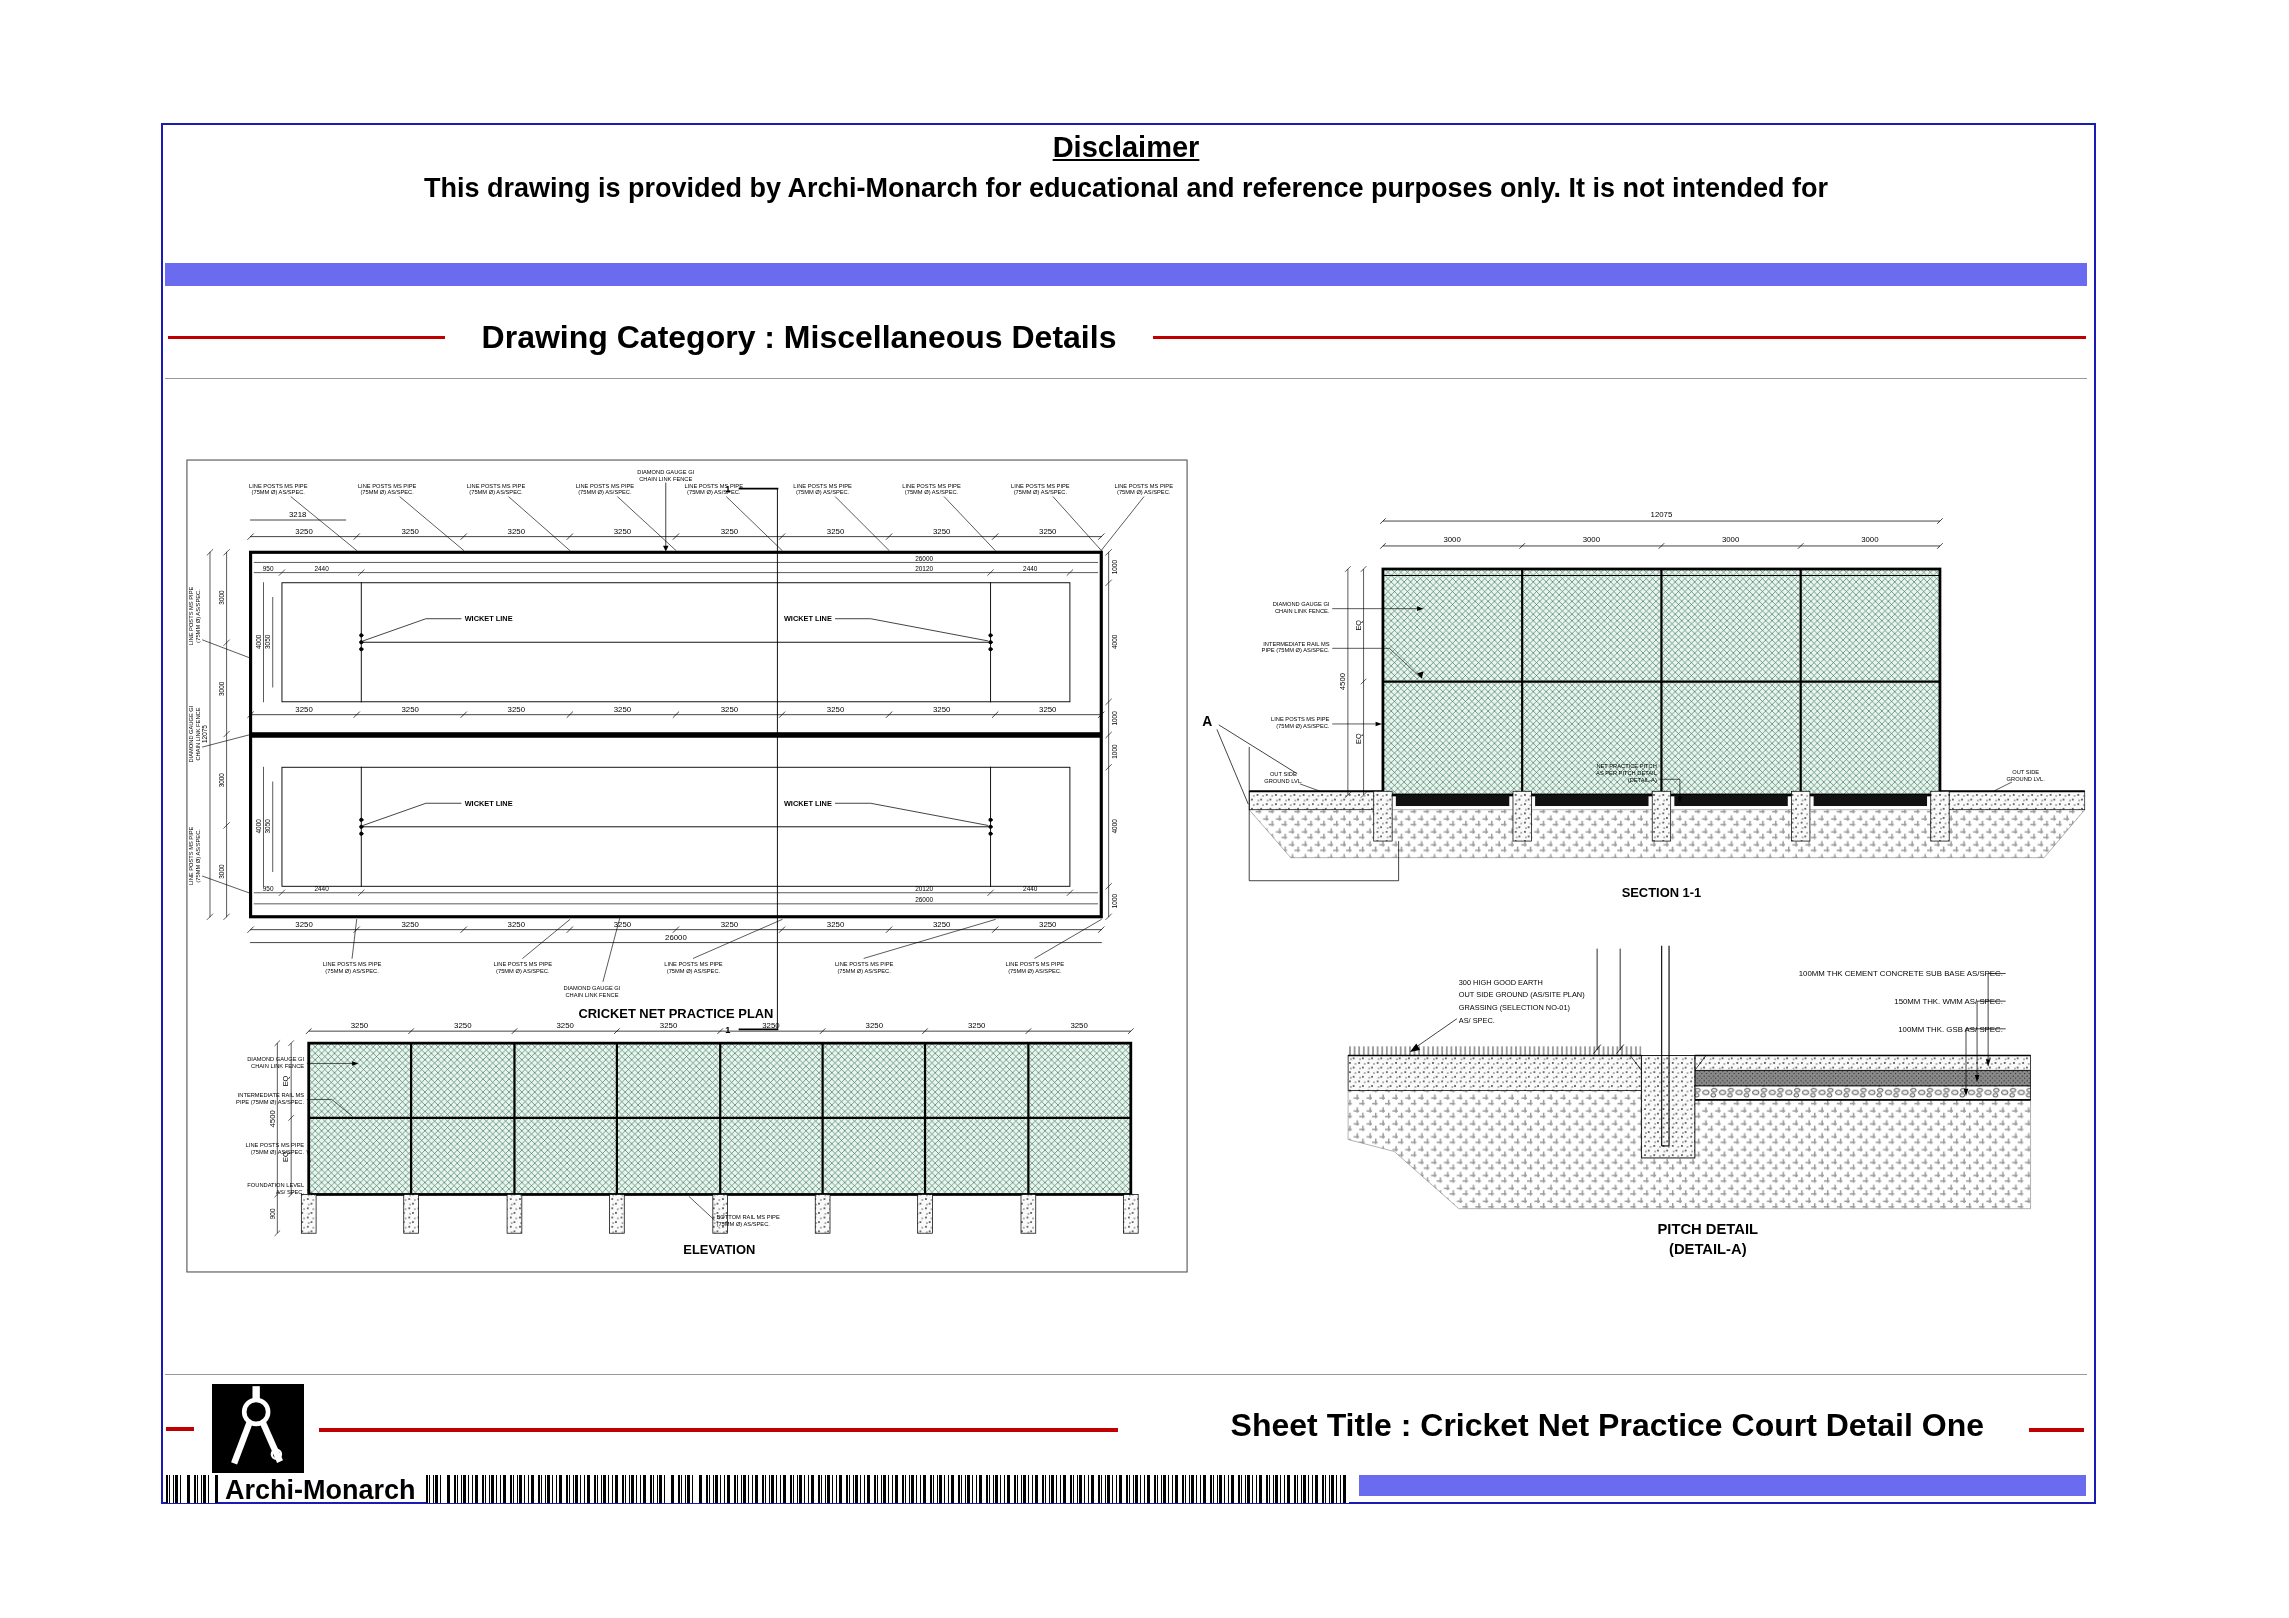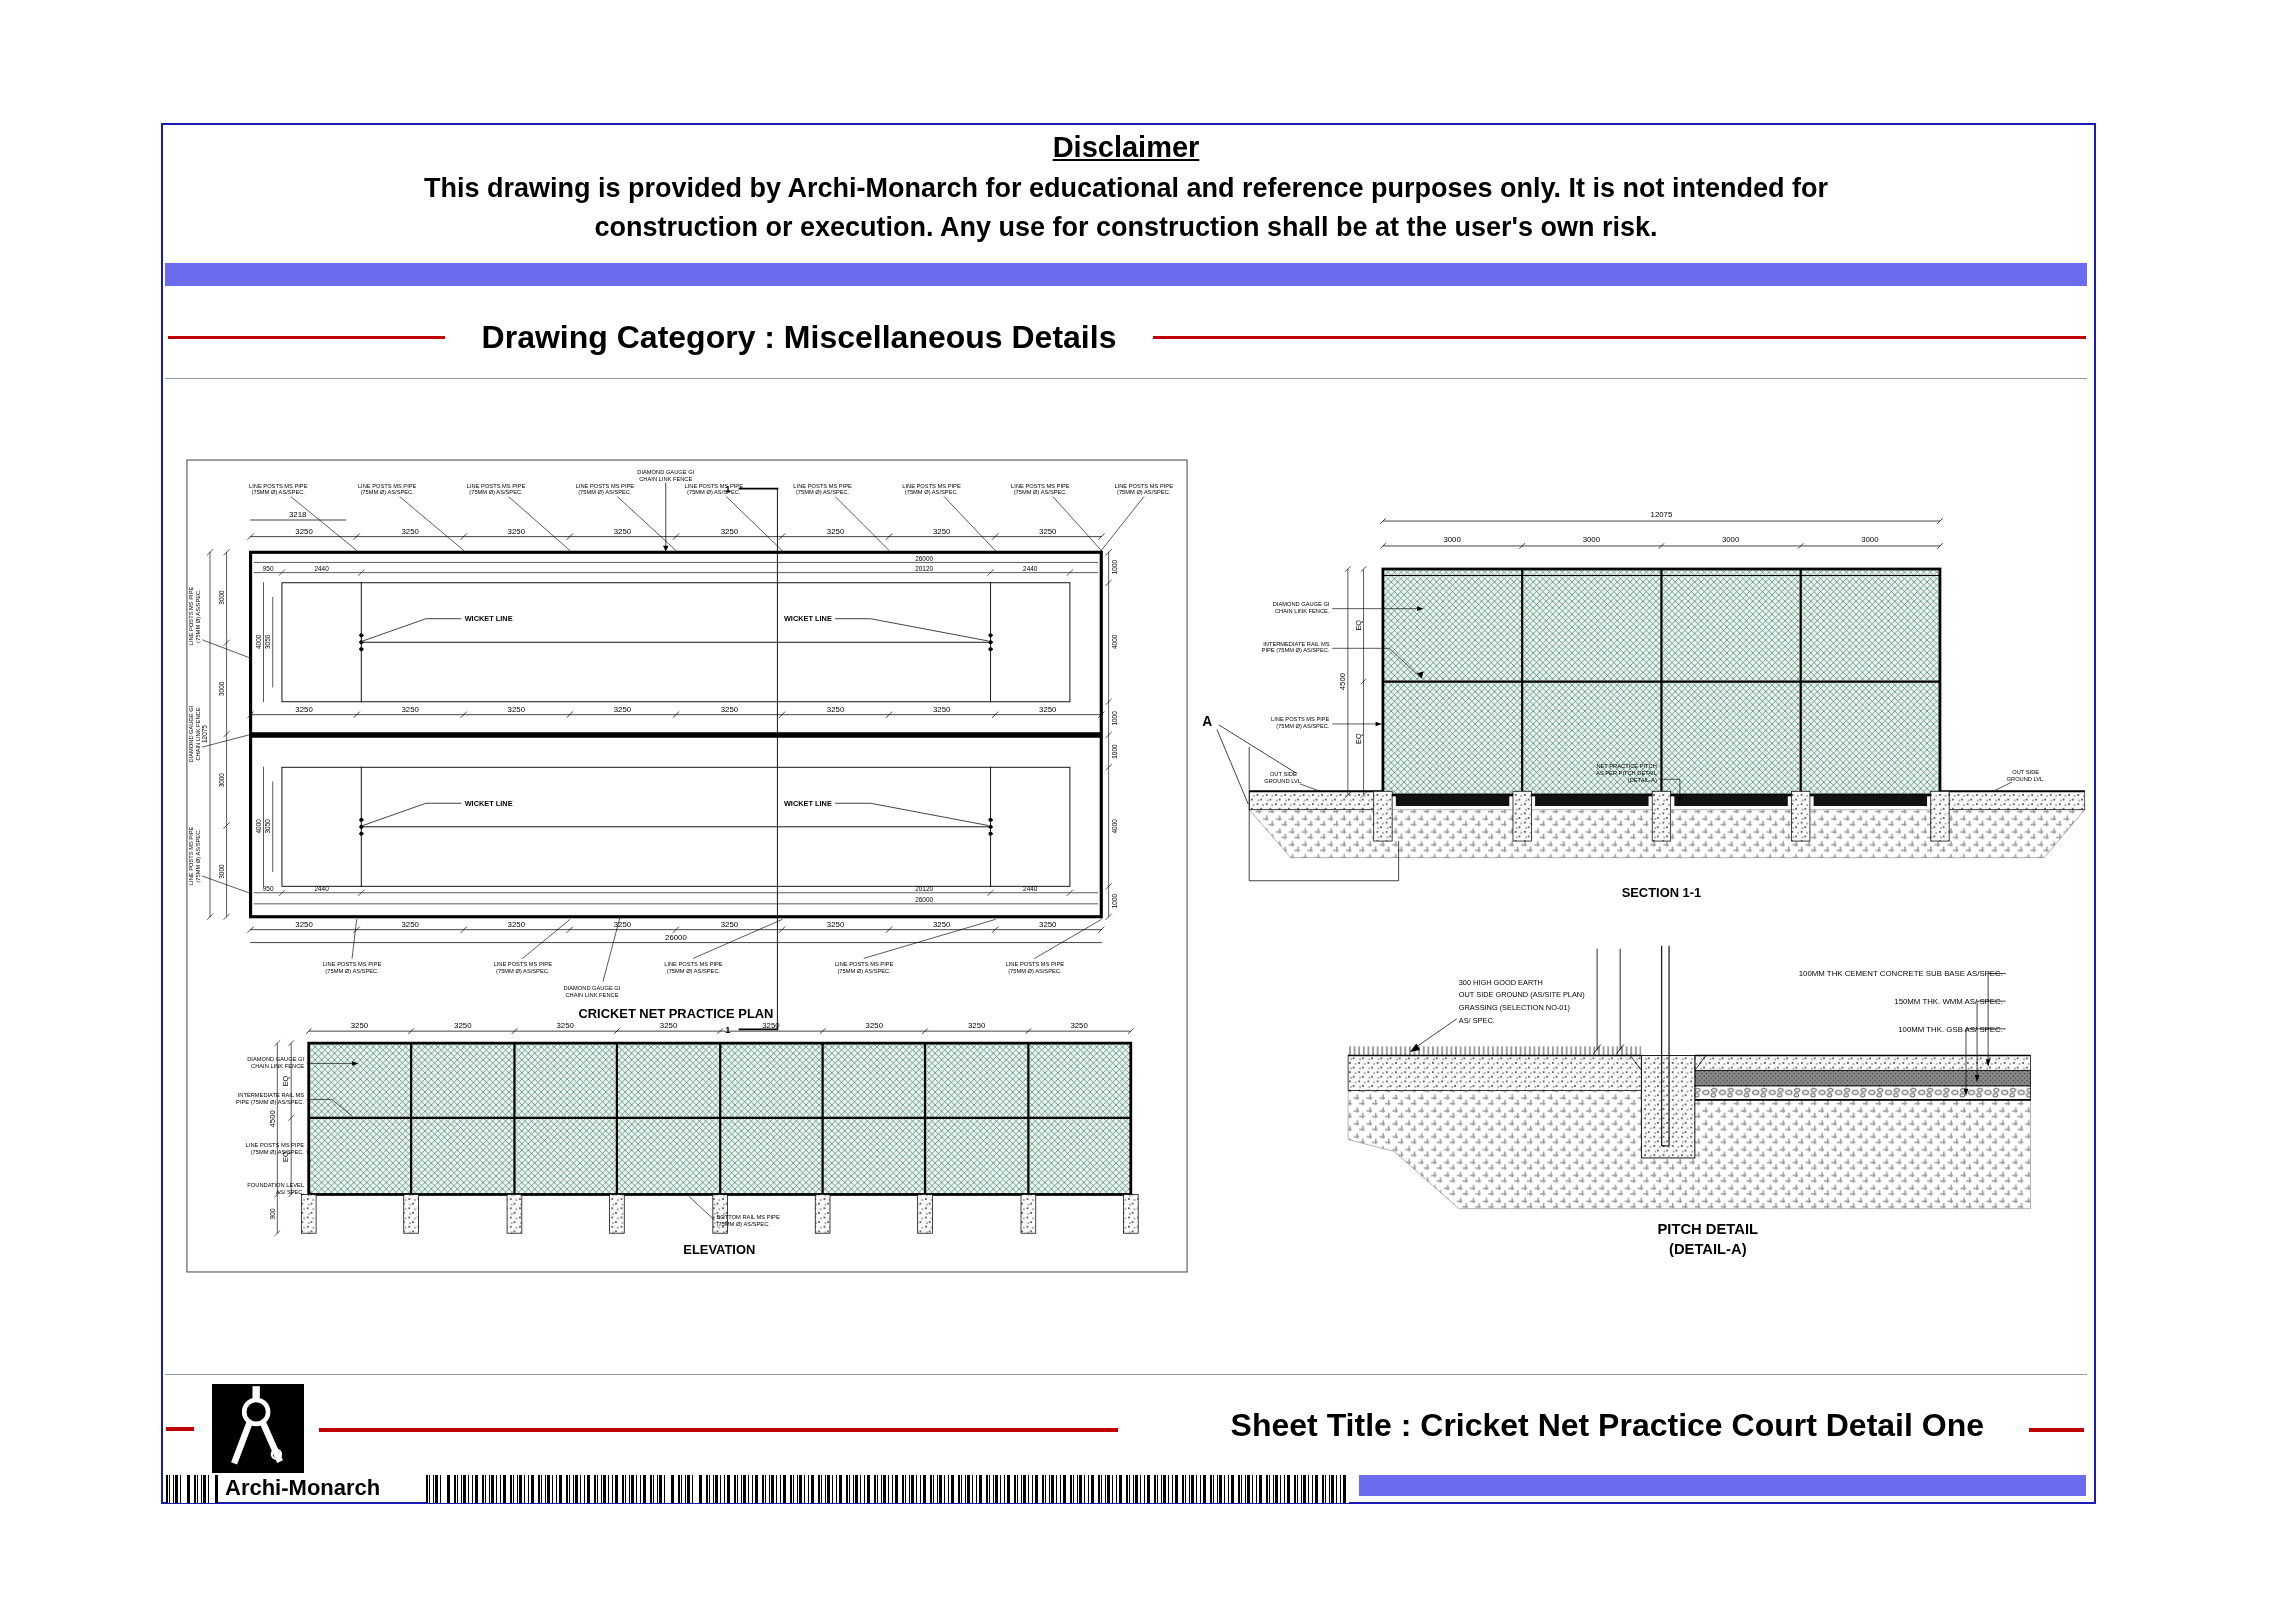--- a/index.html
+++ b/index.html
@@ -22,42 +22,41 @@
   #fig-pitch{left:1320px;top:932px;}
   
   #foot-line{left:165px;top:1374px;width:1922px;height:0.9px;background:#9a9a9a;}
   #logo-box{left:212px;top:1384px;width:92px;height:89px;background:#000;}
   #red-dash{left:166px;top:1427px;width:28px;height:3.7px;background:#c00000;}
   #red-main{left:319px;top:1428px;width:799px;height:3.7px;background:#c00000;}
   #red-right{left:2029px;top:1428px;width:55px;height:3.7px;background:#c00000;}
   #sheet-title{top:1407px;right:278px;font-size:32px;font-weight:bold;white-space:nowrap;text-align:right;}
   .barcode{background:repeating-linear-gradient(90deg,#000 0 1.8px,#fff 1.8px 2.8px,#000 2.8px 3.7px,#fff 3.7px 7.4px,#000 7.4px 8.3px,#fff 8.3px 9.2px,#000 9.2px 12px,#fff 12px 14px,#000 14px 14.8px,#fff 14.8px 18.5px,#000 18.5px 19.4px,#fff 19.4px 21px,#000 21px 24px,#fff 24px 28px);}
   #bc-small{left:166px;top:1475px;width:52px;height:28px;}
-  #brand{left:225px;top:1475px;font-size:22px;font-weight:bold;text-align:right;}
+  #brand{left:225px;top:1475px;font-size:27px;font-weight:bold;text-align:right;}
   #bc-long{left:426px;top:1475px;width:923px;height:28px;}
   #bar-bottom{left:1359px;top:1475px;width:727px;height:21px;background:#6b6bf0;}
   
   svg text{font-family:"Liberation Sans",sans-serif;fill:#000;}
   .d{font-size:8.5px;}  .d7{font-size:7px;}  .t{font-size:6.2px;}
   .t8{font-size:8px;}   .t85{font-size:8.5px;} .wk{font-size:8px;font-weight:bold;}
   .ttl{font-size:14px;font-weight:bold;}
   .mk{font-size:10px;font-weight:bold;}
   .mkA{font-size:15px;font-weight:bold;}
 </style>
 </head>
 <body>
 
 <div id="page">
 
   <div class="abs" id="frame"></div>
 
   <div class="abs" id="disclaimer">
     <h1>Disclaimer</h1>
     <p>This drawing is provided by Archi-Monarch for educational and reference purposes only. It is not intended for</p>
-    <p>construction or execution. Any use for construction shall be at the user's own risk.</p>
   </div>
 
   <div class="abs" id="bar-top"></div>
 
   <div class="abs" id="category">
     <div class="redline l"></div>
     <h2>Drawing Category : Miscellaneous Details</h2>
     <div class="redline r"></div>
   </div>
 

